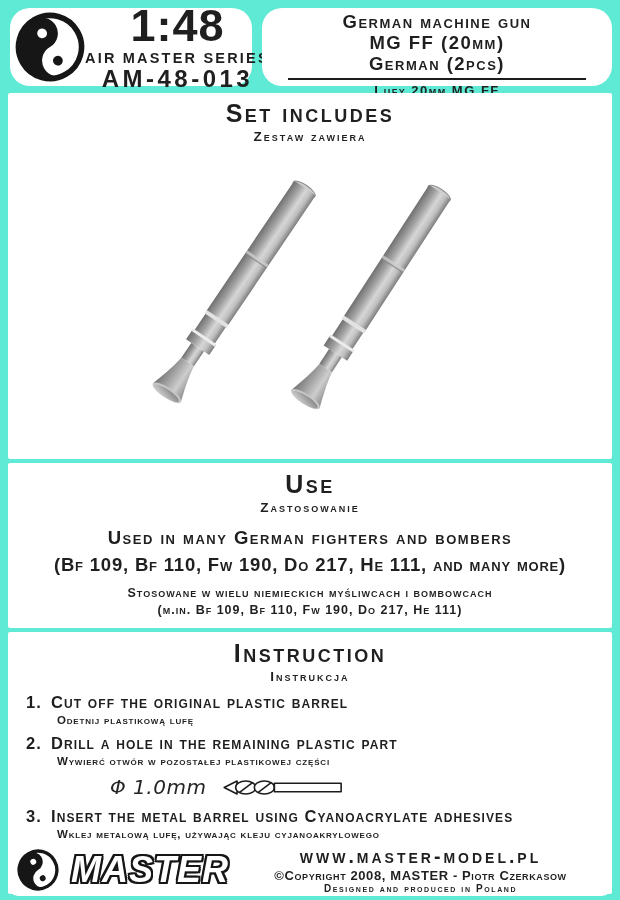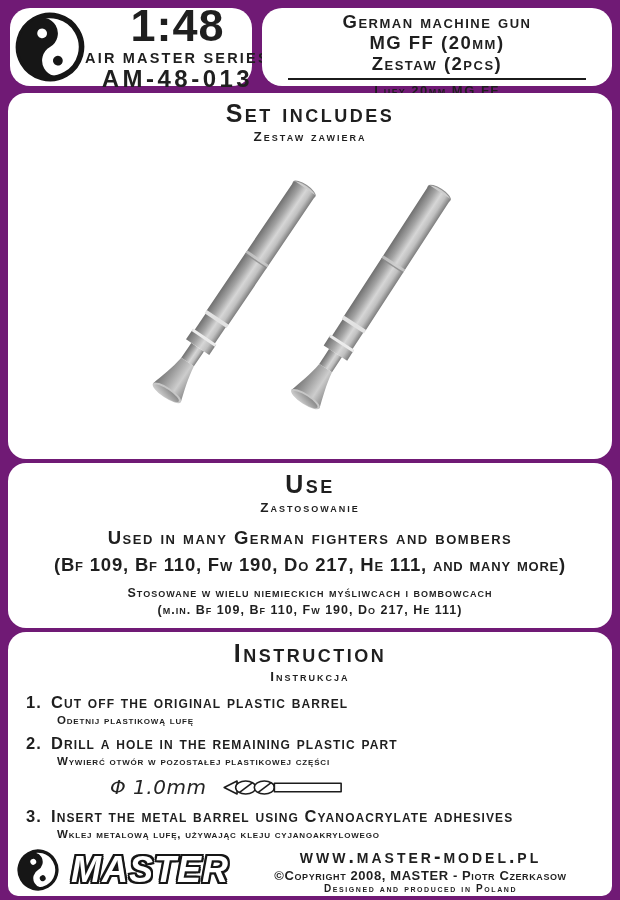--- a/index.html
+++ b/index.html
@@ -1,22 +1,22 @@
 <!DOCTYPE html>
 <html><head>
 <meta charset="utf-8">
 <style>
   html,body { margin:0; padding:0; background:#141414; }
   .page {
-    position:relative; width:620px; height:900px; background:#701a75;
+    position:relative; width:620px; height:900px; background:#5eead4;
     font-family:"Liberation Sans","DejaVu Sans",sans-serif;
     color:#1f1f1f; font-weight:700; overflow:hidden;
   }
   .sc { font-variant: small-caps; }
-  .panel { position:absolute; background:#ffffff; border-radius:18px; box-sizing:border-box; }
+  .panel { position:absolute; background:#ffffff; border-radius:2px; box-sizing:border-box; }
 
   
   .hdr-left  { left:10px; top:8px; width:242px; height:78px; border-radius:20px;
                display:flex; align-items:center; padding:0 10px 0 5px; }
   .hdr-left svg.logo { width:70px; height:70px; flex:0 0 auto; }
   .hl-text { flex:1; text-align:center; line-height:1; }
   .scale  { font-size:45px; letter-spacing:1px; }
   .series { font-size:14.5px; letter-spacing:2.2px; margin-top:3px; white-space:nowrap; }
   .code   { font-size:24px; letter-spacing:3.5px; margin-top:2px; white-space:nowrap; }
 
@@ -83,21 +83,21 @@
     <div class="hl-text">
       <div class="scale">1:48</div>
       <div class="series">AIR MASTER SERIES</div>
       <div class="code">AM-48-013</div>
     </div>
   </div>
 
   <div class="panel hdr-right">
     <div class="t1 sc">German machine gun</div>
     <div class="t1 sc">MG FF (20mm)</div>
-    <div class="t1 sc">Zestaw (2pcs)</div>
+    <div class="t1 sc">German (2pcs)</div>
     <hr class="hdr-divider">
     <div class="t2 sc">Lufy 20mm MG FF</div>
   </div>
 
   <div class="panel set-panel">
     <div class="sec-title sc">Set includes</div>
     <div class="sec-sub sc">Zestaw zawiera</div>
 
     <svg class="barrels" viewBox="0 0 604 305">
       <defs>

